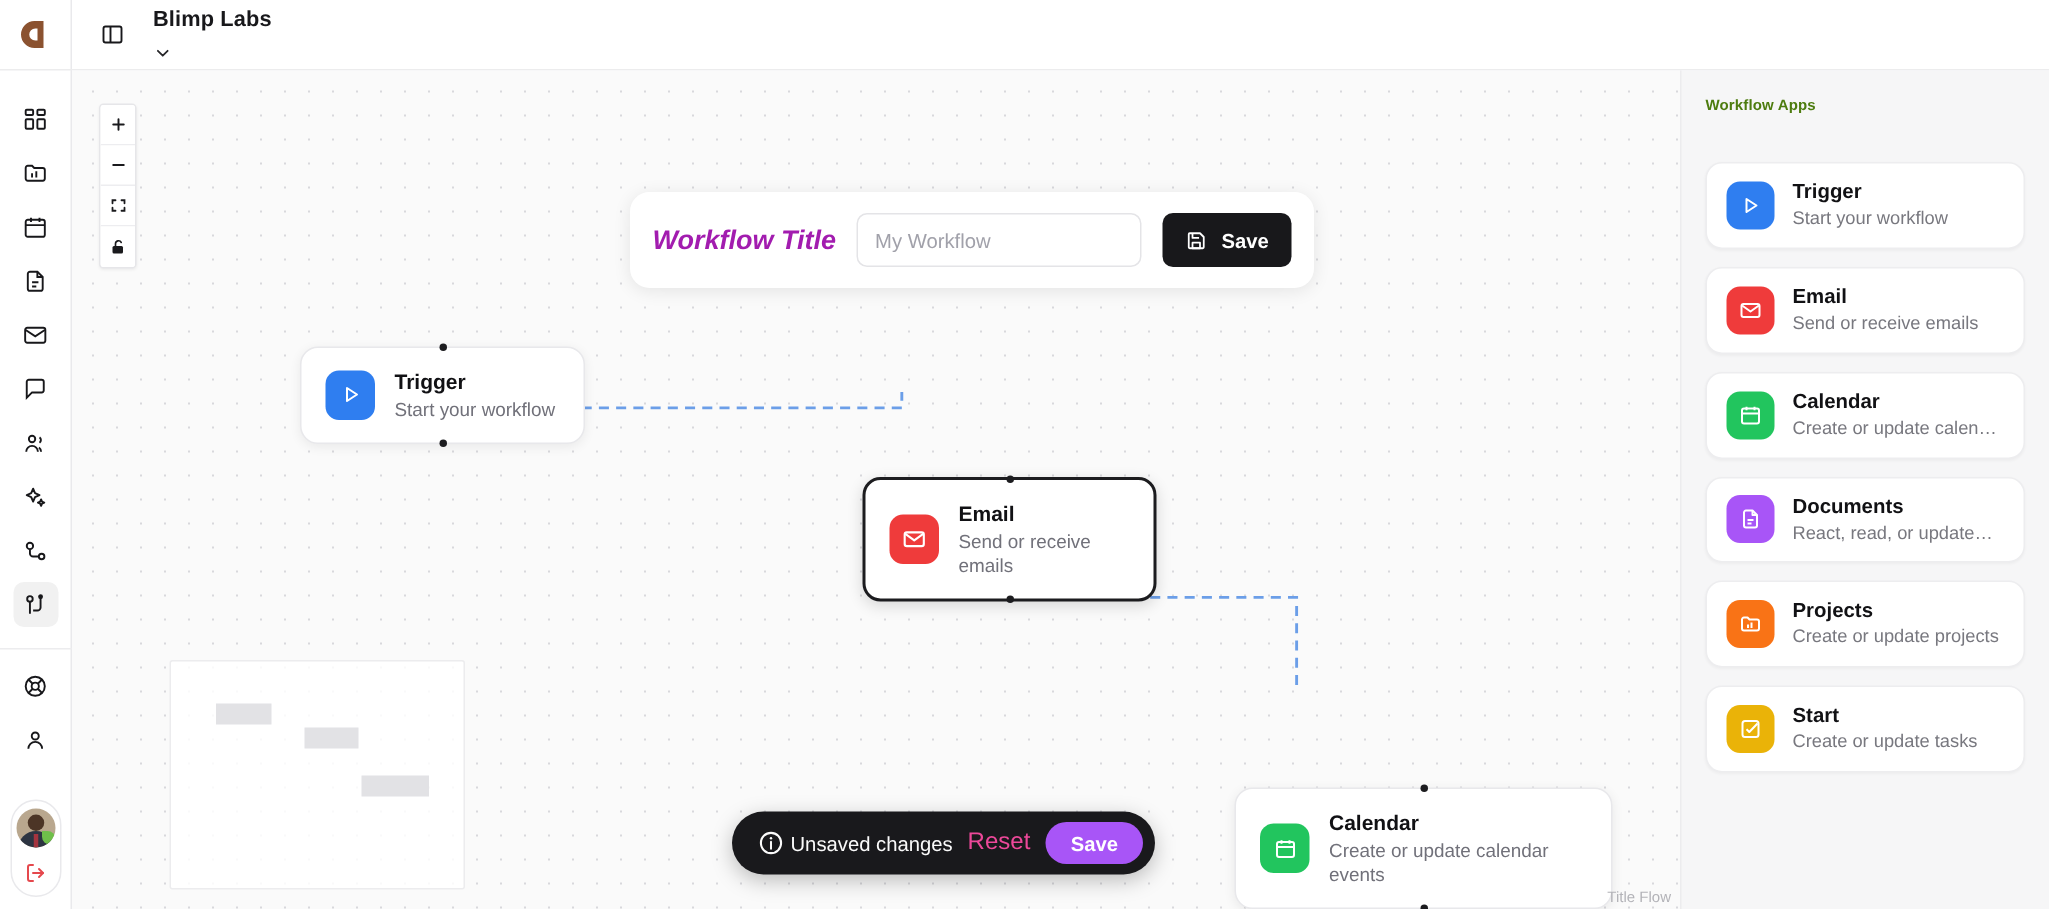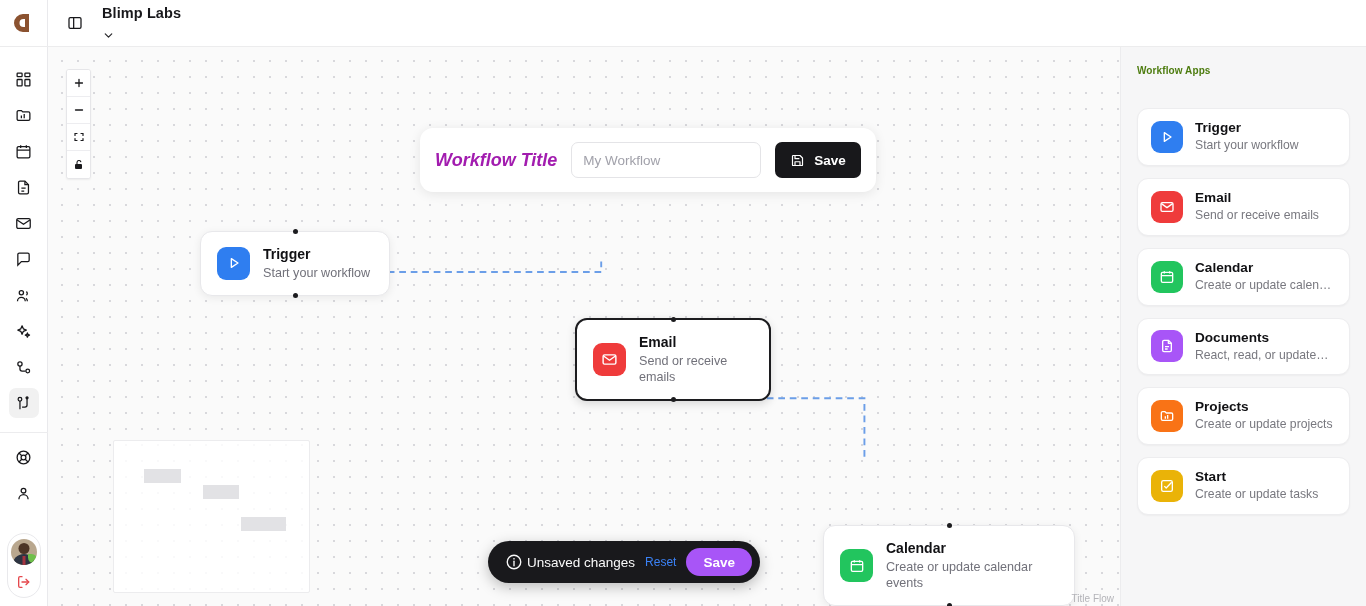--- a/index.html
+++ b/index.html
@@ -137,21 +137,21 @@
   }
 
   
   .toast {
     position: absolute; left: 440px; bottom: 23px; height: 42px; background: #19191c;
     border-radius: 21px; display: flex; align-items: center; gap: 4px;
     padding: 0 8px 0 17px; z-index: 9; box-shadow: 0 4px 14px rgba(0,0,0,.25);
   }
   .toast-txt { color: #fafafa; font-size: 13.5px; font-weight: 400; }
   .toast-reset {
-    background: none; border: none; color: #3b82f6; font-size: 12px; cursor: pointer;
+    background: none; border: none; color: #ec4899; font-size: 16px; cursor: pointer;
     font-family: "Liberation Sans", sans-serif; padding: 0 6px;
   }
   .toast-save {
     background: #a855f7; color: #fff; border: none; border-radius: 16px; height: 28px;
     padding: 0 17px; font-size: 13.5px; font-weight: 700; cursor: pointer;
     font-family: "Liberation Sans", sans-serif;
   }
 
   
   .panel {

